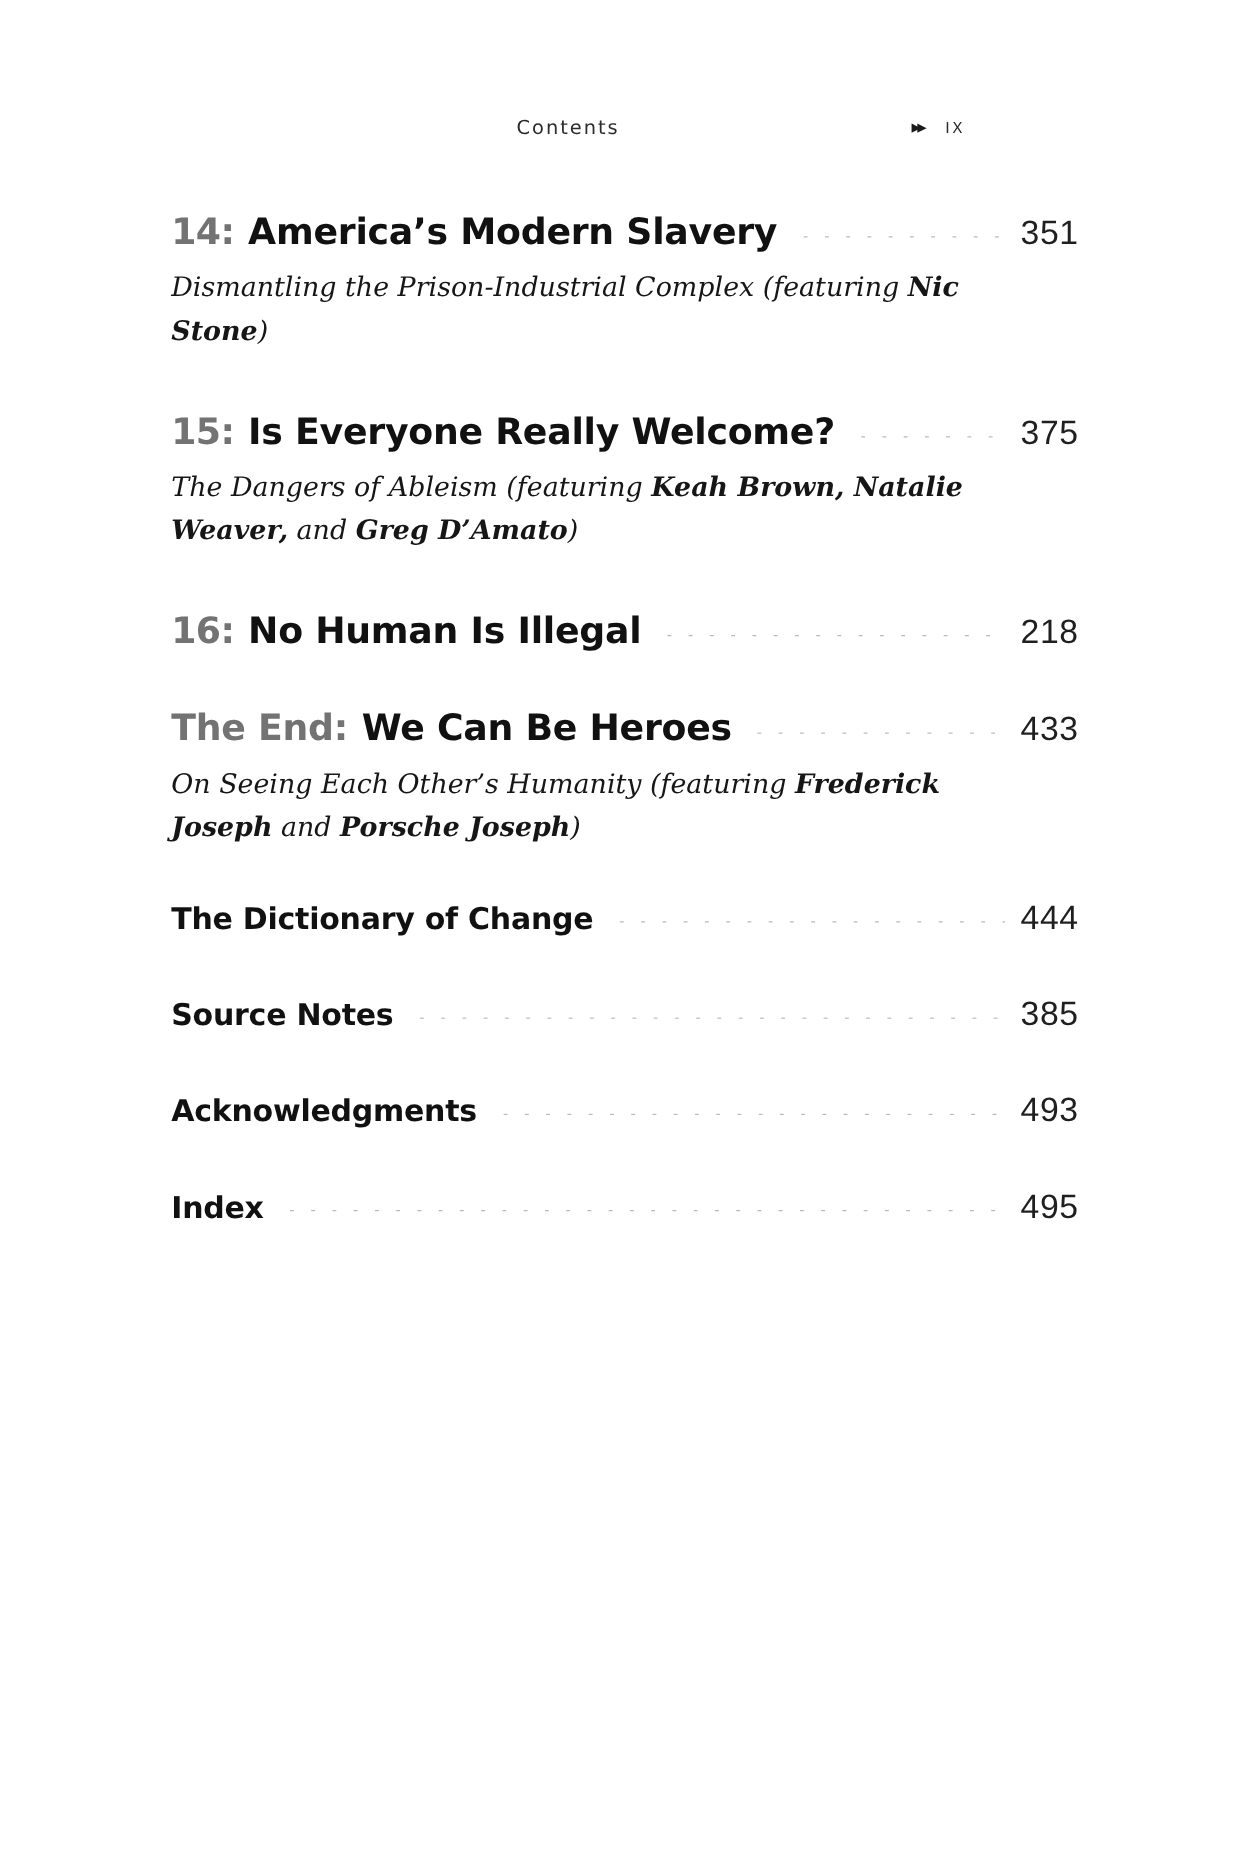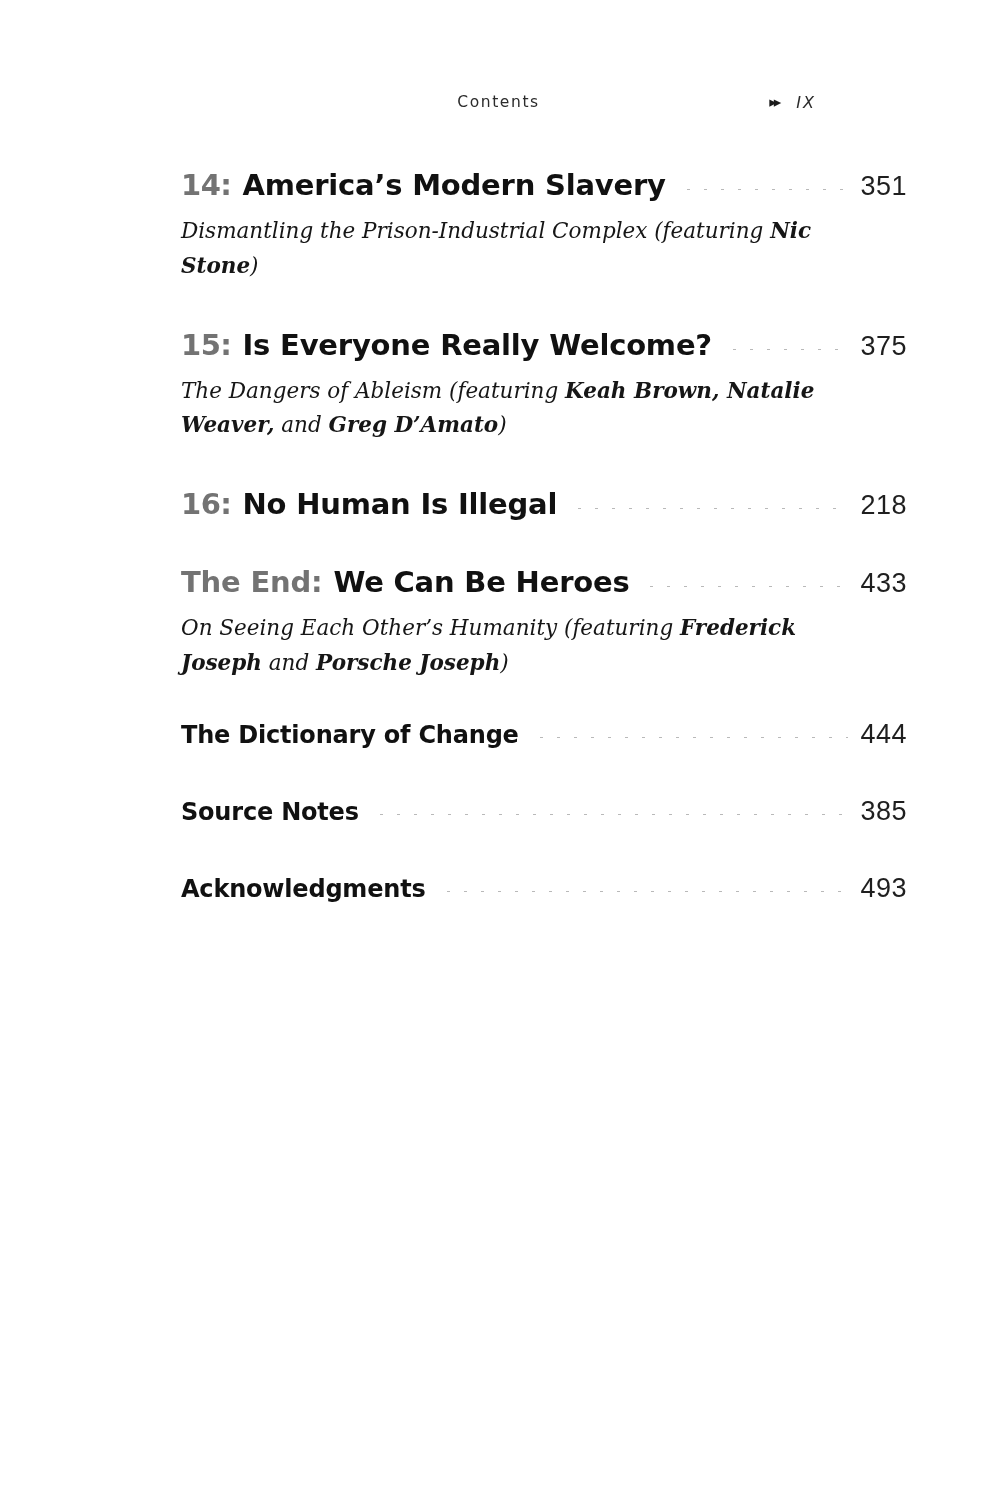--- a/index.html
+++ b/index.html
@@ -13,21 +13,20 @@
     font-family: "Liberation Sans", sans-serif;
     color: #1a1a1a;
     overflow: hidden;
   }
   .page {
     position: relative;
     width: 909px;
     height: 1500px;
     box-sizing: border-box;
     padding: 16px;
-    margin-left: 44px;
   }
 
   
   .running-head {
     position: absolute;
     top: 88px;
     left: 137px;
     right: 137px;
     display: flex;
     align-items: center;
@@ -50,24 +49,23 @@
   }
   .rh-arrows {
     font-size: 15px;
     color: #1a1a1a;
     letter-spacing: -3px;
     line-height: 1;
     transform: translateY(-1px);
   }
   .rh-folio {
     font-family: "DejaVu Sans", sans-serif;
-    font-size: 16px;
+    font-size: 12px;
     letter-spacing: 2px;
     color: #2b2b2b;
-    font-style: italic;
   }
 
   
   .toc {
     position: absolute;
     top: 168px;
     left: 137px;
     width: 726px;
   }
 
@@ -238,15 +236,22 @@
     </div>
 
     <div class="entry back-entry" style="margin-bottom:46px">
       <div class="entry-line">
         <span class="entry-title">Acknowledgments</span>
         <span class="leader"></span>
         <span class="entry-page">493</span>
       </div>
     </div>
 
+    <div class="entry back-entry">
+      <div class="entry-line">
+        <span class="entry-title">Index</span>
+        <span class="leader"></span>
+        <span class="entry-page">495</span>
+      </div>
+    </div>
 
   </div>
 </div>
 
 </body></html>

